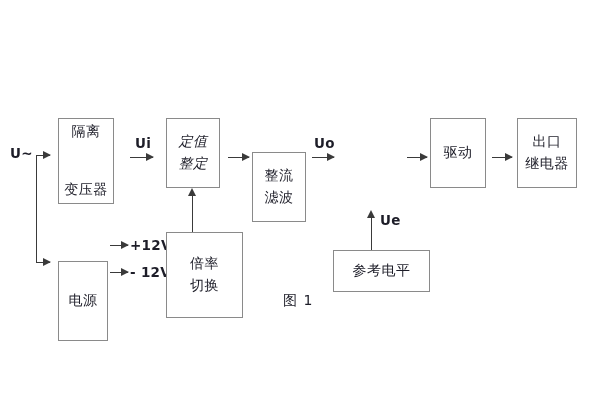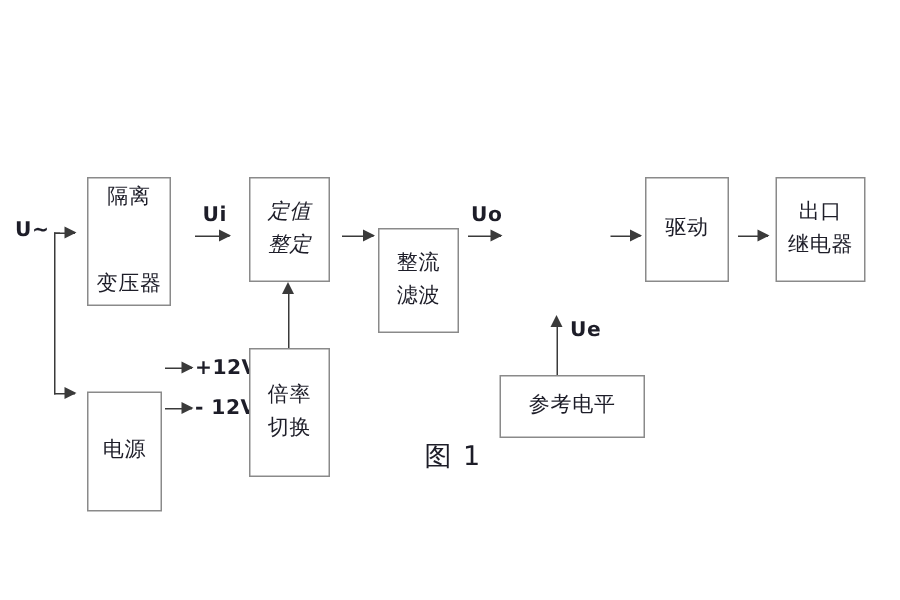--- a/index.html
+++ b/index.html
@@ -88,21 +88,21 @@
     left: -4.2px;
     width: 0; height: 0;
     border-left: 4.8px solid transparent;
     border-right: 4.8px solid transparent;
     border-bottom: 8px solid #3a3a3a;
   }
 
   .caption {
     position: absolute;
     color: #1d1d28;
-    font-size: 18px;
+    font-size: 14px;
     font-weight: 500;
     letter-spacing: 1px;
     white-space: nowrap;
   }
 </style>
 </head>
 <body>
 
 <div id="canvas">
 
@@ -156,21 +156,21 @@
   <div class="block" style="left:58px; top:238px; width:50px; height:80px;margin-top:23px;">
     <span class="ln">电源</span>
   </div>
 
   <div class="conn" style="left:110px; top:245px; width:18px;"></div>
   <div class="lbl" style="left:130px; top:237px;">+12V</div>
 
   <div class="conn" style="left:110px; top:272px; width:18px;"></div>
   <div class="lbl" style="left:130px; top:264px;">- 12V</div>
 
-  <div class="block" style="left:166px; top:232px; width:54px; height:86px;">
+  <div class="block" style="left:166px; top:232px; width:77px; height:86px;">
     <span class="ln">倍率</span>
     <span class="ln">切换</span>
   </div>
 
   <div class="connv" style="left:192px; top:196px; height:36px;"></div>
 
   <div class="block" style="left:333px; top:250px; width:97px; height:42px;">
     <span class="ln">参考电平</span>
   </div>
 

